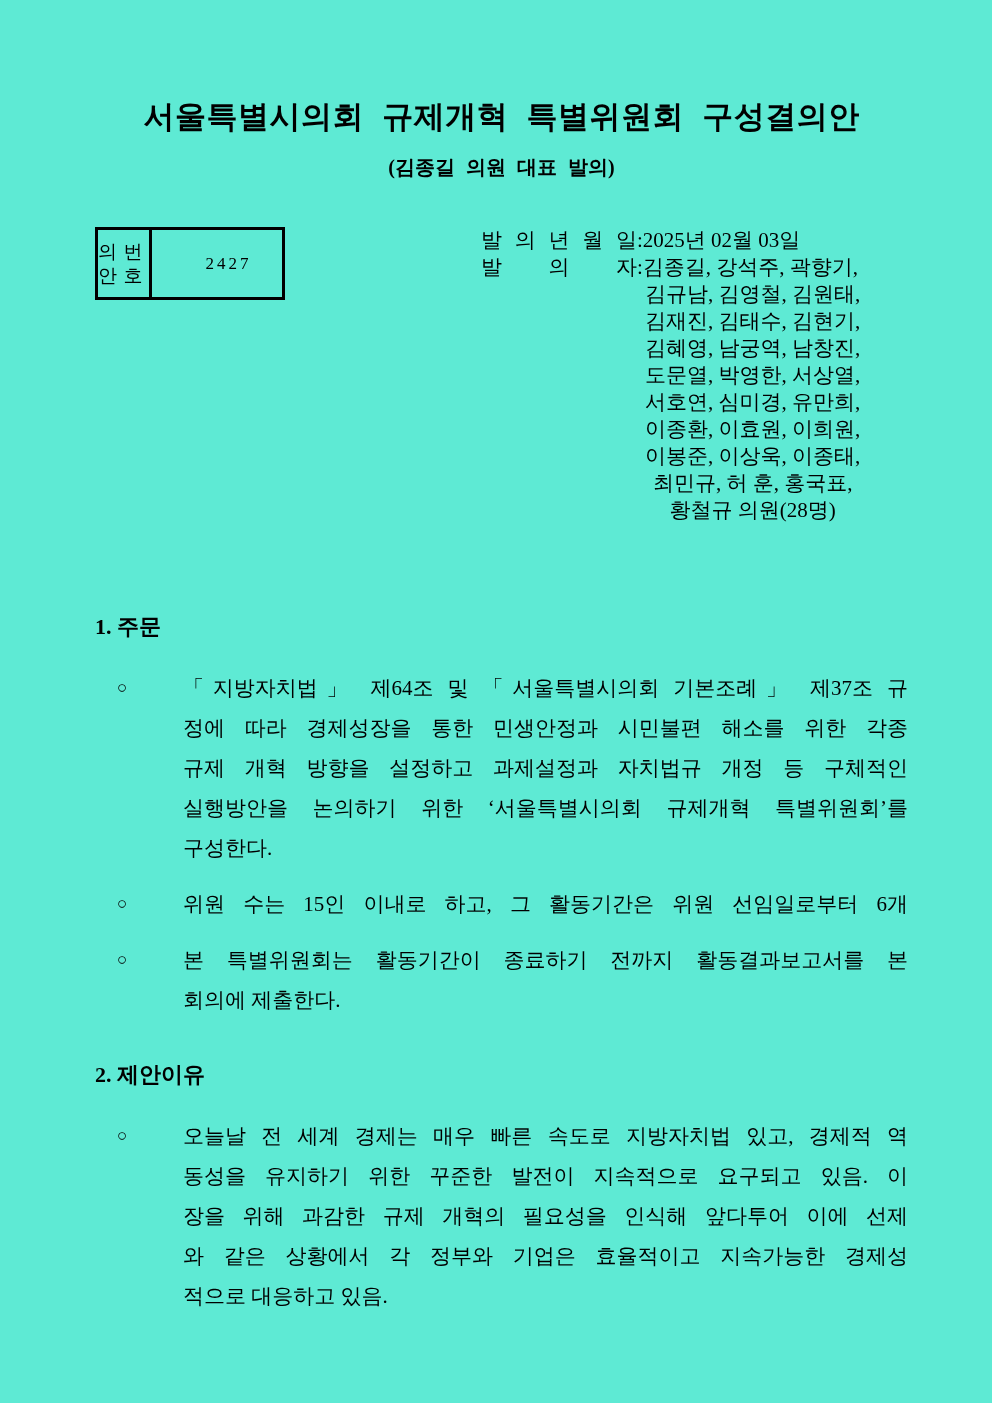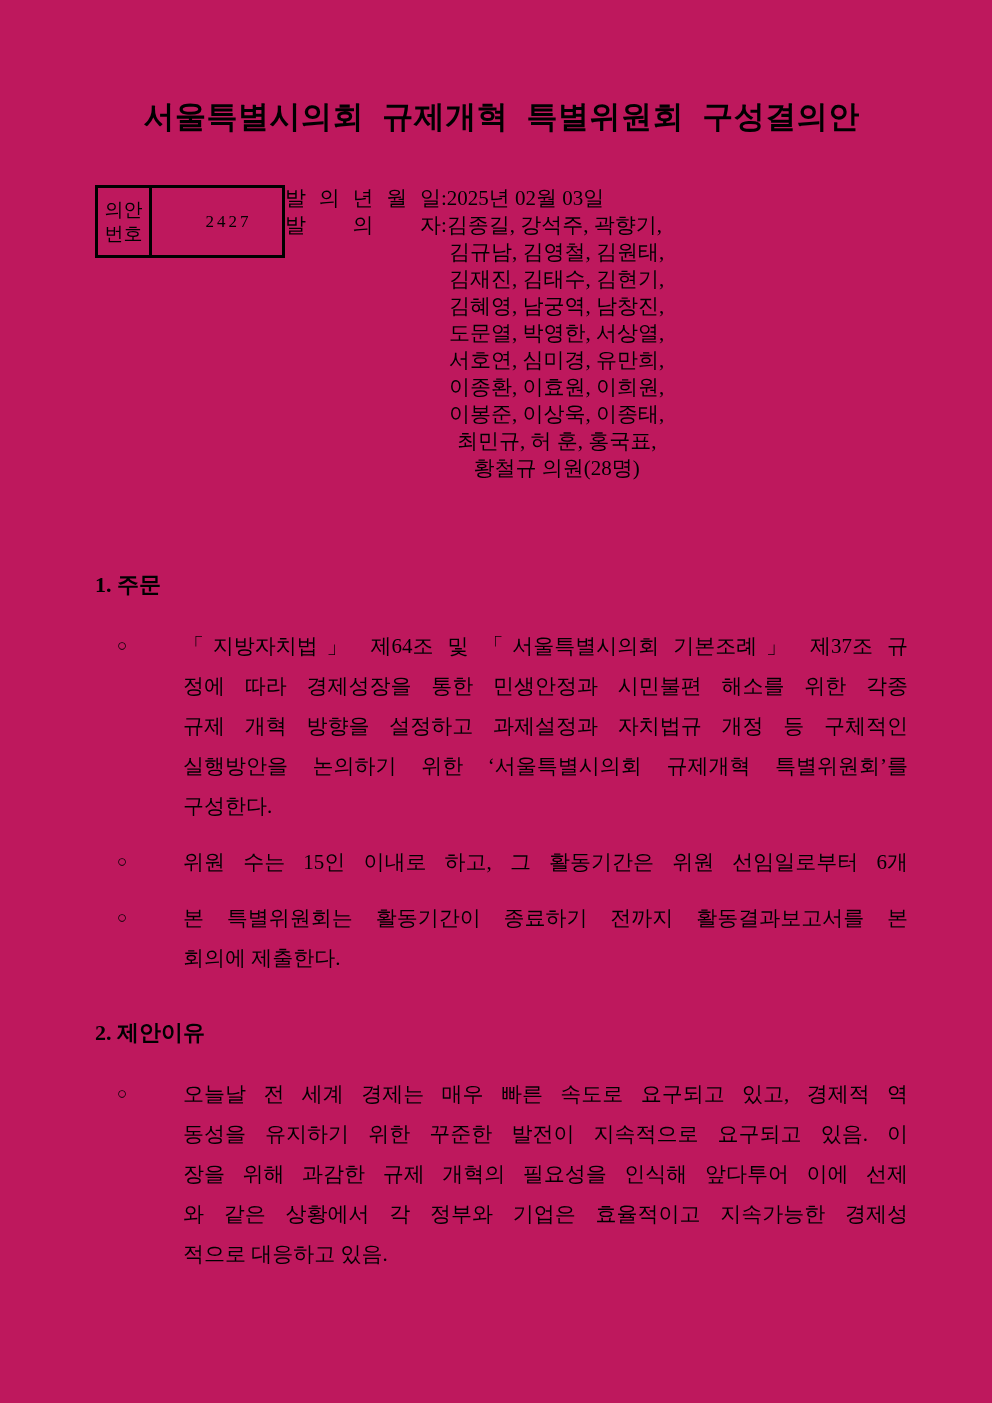--- a/index.html
+++ b/index.html
@@ -1,21 +1,21 @@
 <!DOCTYPE html>
 <html><head>
 <meta charset="utf-8">
 <style>
   * { margin: 0; padding: 0; box-sizing: border-box; }
   html, body { background: #e8e8e8; }
   .page {
     width: 992px;
     height: 1403px;
     margin: 0 auto;
-    background: #be185d;
+    background: #5eead4;
     color: #000000;
     font-family: "Liberation Serif", "DejaVu Serif", serif;
     padding: 96px 84px 0 95px;
     overflow: hidden;
     position: relative;
   }
   
   .doc-title {
     text-align: center;
     font-size: 31px;
@@ -43,36 +43,37 @@
     width: 190px;
     height: 73px;
     border: 3px solid #000000;
     display: flex;
     flex: none;
   }
   .bill-box-label {
     width: 54px;
     border-right: 3px solid #000000;
     display: flex;
-    flex-direction: column;
+    flex-direction: row;
     justify-content: center;
     align-items: center;
     font-size: 19px;
     line-height: 24px;
   }
   .bill-box-number {
     flex: 1;
     display: flex;
     align-items: center;
     justify-content: center;
     font-size: 17px;
     letter-spacing: 3px;
     margin-left: 23px;
   }
   .proposal-info {
+    margin-left: 196px;
     font-size: 21px;
     line-height: 27px;
     flex: none;
   }
   .info-row { display: flex; white-space: nowrap; }
   .info-label {
     display: inline-block;
     width: 156px;
     flex: none;
     text-align: justify;
@@ -115,20 +116,21 @@
     text-align-last: left;
   }
 </style>
 </head>
 <body>
 
 <div class="page">
 
   <div class="doc-title">서울특별시의회 규제개혁 특별위원회 구성결의안</div>
 
+  <div class="doc-subtitle">(김종길 의원 대표 발의)</div>
 
   <div class="info-band">
 
     <div class="bill-box">
       <div class="bill-box-label">
         <div>의안</div>
         <div>번호</div>
       </div>
       <div class="bill-box-number">2427</div>
     </div>
@@ -182,21 +184,21 @@
             <div class="line">본 특별위원회는 활동기간이 종료하기 전까지 활동결과보고서를 본</div>
             <div class="line last">회의에 제출한다.</div>
           </div>
         </div>
       </div>
       <div class="section">
         <div class="section-heading">2. 제안이유</div>
         <div class="bullet">
           <span class="bullet-marker">○</span>
           <div class="bullet-text">
-            <div class="line">오늘날 전 세계 경제는 매우 빠른 속도로 요구되고 있고, 경제적 역</div>
+            <div class="line">오늘날 전 세계 경제는 매우 빠른 속도로 지방자치법 있고, 경제적 역</div>
             <div class="line">동성을 유지하기 위한 꾸준한 발전이 지속적으로 요구되고 있음. 이</div>
             <div class="line">장을 위해 과감한 규제 개혁의 필요성을 인식해 앞다투어 이에 선제</div>
             <div class="line">와 같은 상황에서 각 정부와 기업은 효율적이고 지속가능한 경제성</div>
             <div class="line last">적으로 대응하고 있음.</div>
           </div>
         </div>
       </div>
     </div>
 
 </div>

